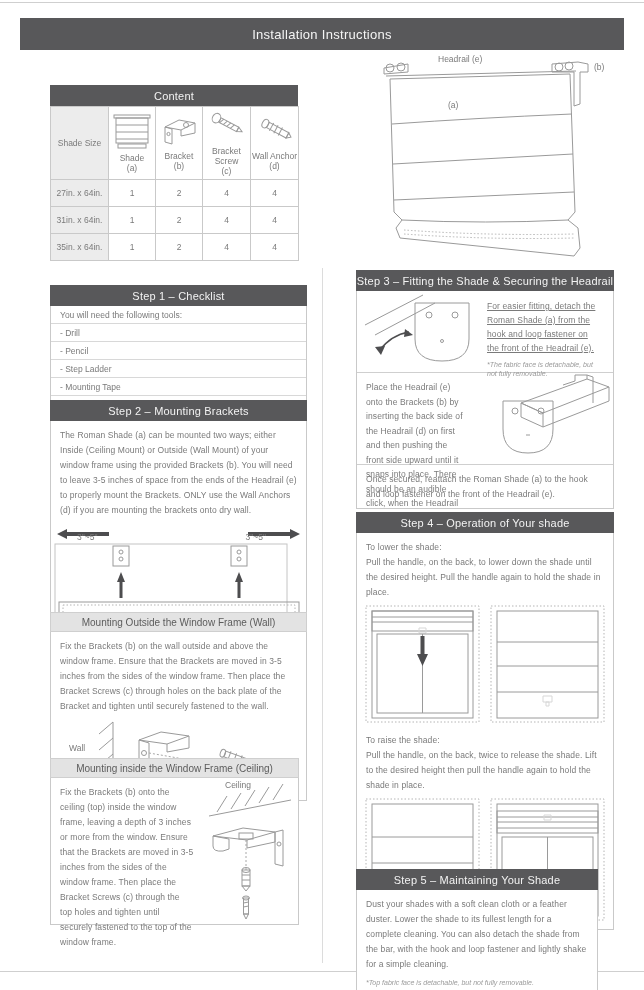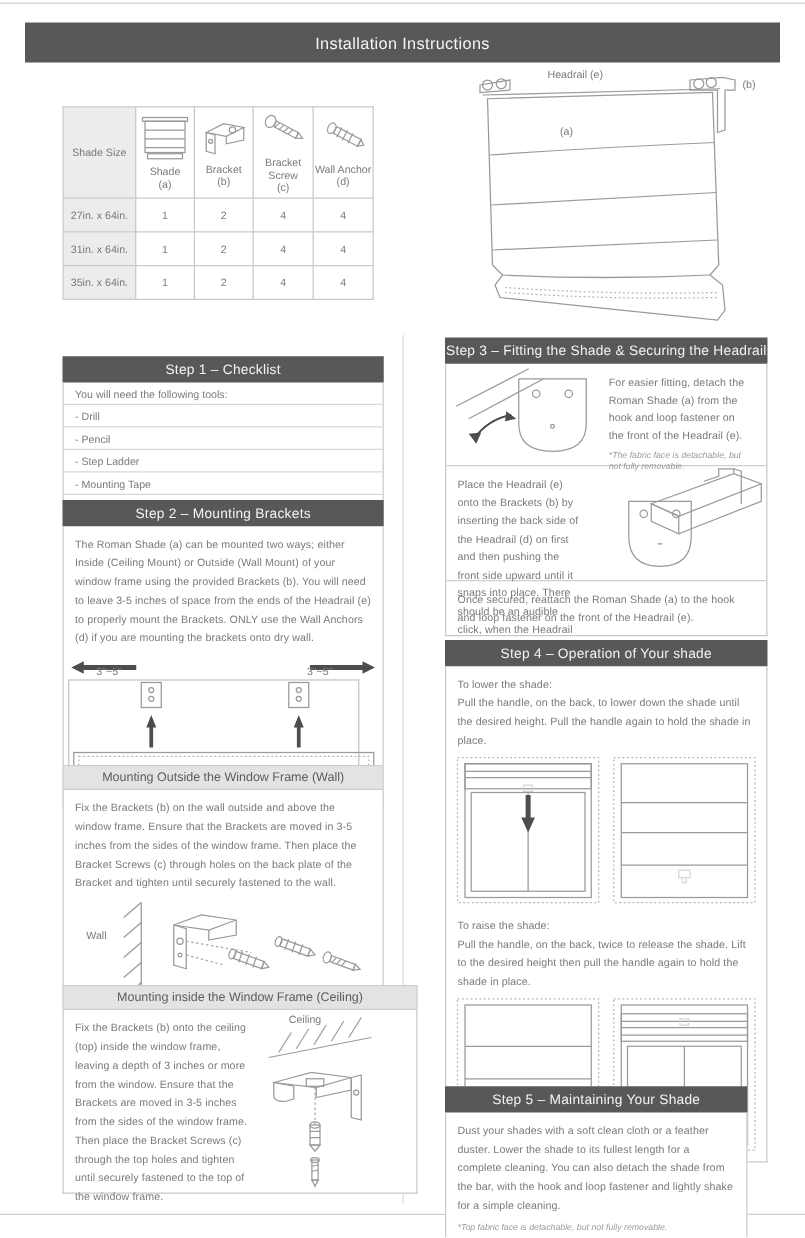--- a/index.html
+++ b/index.html
@@ -62,20 +62,21 @@
 <body>
 
 <div class="page">
   <div class="rule" style="top:2px"></div>
   <div class="rule" style="top:971px"></div>
   <div class="col-divider"></div>
 
   <div class="title-bar">Installation Instructions</div>
 
   <div class="ct-wrap">
+    <div class="dark-hdr">Content</div>
     <table class="ct">
       <colgroup>
           <col style="width:58px">
           <col style="width:47px">
           <col style="width:47px">
           <col style="width:48px">
           <col style="width:48px">
         </colgroup>
       <tbody>
           <tr>
@@ -236,21 +237,21 @@
               <line class="ln" x1="217" y1="47.5" x2="215" y2="52.5"></line>
               <line class="ln" x1="221" y1="47.5" x2="219" y2="52.5"></line>
               <line class="ln" x1="225" y1="47.5" x2="223" y2="52.5"></line>
               <path class="ln" d="M233 47.5 L238 50 L233 52.5 Z"></path>
             </g>
         </svg>
       </div>
     </div>
   </div>
 
-  <div class="box" style="left:50px; top:788px; width:284px;">
+  <div class="box" style="left:50px; top:758px; width:249px;">
     <div class="lite-hdr">Mounting inside the Window Frame (Ceiling)</div>
     <div class="body flexrow" style="border-top:none; height:147px;">
       <div class="para" style="width:158px;">Fix the Brackets (b) onto the ceiling (top) inside the window frame, leaving a depth of 3 inches or more from the window. Ensure that the Brackets are moved in 3-5 inches from the sides of the window frame. Then place the Bracket Screws (c) through the top holes and tighten until securely fastened to the top of the window frame.</div>
       <div class="fig" style="width:95px; height:145px;">
         <span class="fig-label" style="left:22px; top:2px;">Ceiling</span>
         <svg width="95" height="145" viewBox="0 0 95 145">
           <line class="ln" x1="6" y1="38" x2="88" y2="22"></line>
           <line class="ln" x1="14" y1="34" x2="24" y2="18"></line>
             <line class="ln" x1="28" y1="31" x2="38" y2="15"></line>
             <line class="ln" x1="42" y1="28" x2="52" y2="12"></line>
@@ -315,21 +316,21 @@
             <path class="ln" d="M58 12 L112 12 L112 48 Q112 70 85 70 Q58 70 58 48 Z" fill="#fff"></path>
             <circle class="ln" cx="72" cy="24" r="3"></circle>
               <circle class="ln" cx="98" cy="24" r="3"></circle>
             <circle class="ln" cx="85" cy="50" r="1.5"></circle>
             <path d="M22 60 Q34 44 52 41" fill="none" stroke="#4d4d4f" stroke-width="1.6"></path>
             <path class="dark" d="M24 64 L18 56 L28 55 Z"></path>
             <path class="dark" d="M56 44 L48 38 L47 46 Z"></path>
           </svg>
         </div>
         <div style="width:122px; padding:8px 6px 0 2px;">
-          <div style="line-height:14px; letter-spacing:.1px;">For easier fitting, detach the Roman Shade (a) from the hook and loop fastener on the front of the Headrail (e).</div>
+          <div style="line-height:14px; letter-spacing:.1px;text-decoration:underline;">For easier fitting, detach the Roman Shade (a) from the hook and loop fastener on the front of the Headrail (e).</div>
           <div class="note" style="margin-top:5px;">*The fabric face is detachable, but not fully removable.</div>
         </div>
       </div>
       <div class="s3-block s3-divider" style="height:92px;">
         <div class="para" style="width:118px; line-height:14.5px;">Place the Headrail (e) onto the Brackets (b) by inserting the back side of the Headrail (d) on first and then pushing the front side upward until it snaps into place. There should be an audible click, when the Headrail is secured.</div>
         <div class="fig" style="width:138px; height:90px;">
           <svg width="138" height="90" viewBox="0 0 138 90">
             <path class="ln" d="M46 30 L112 6 L134 14 L68 40 Z"></path>
             <path class="ln" d="M46 30 L46 44 L68 54 L68 40 Z"></path>
             <path class="ln" d="M68 54 L134 28 L134 14"></path>

